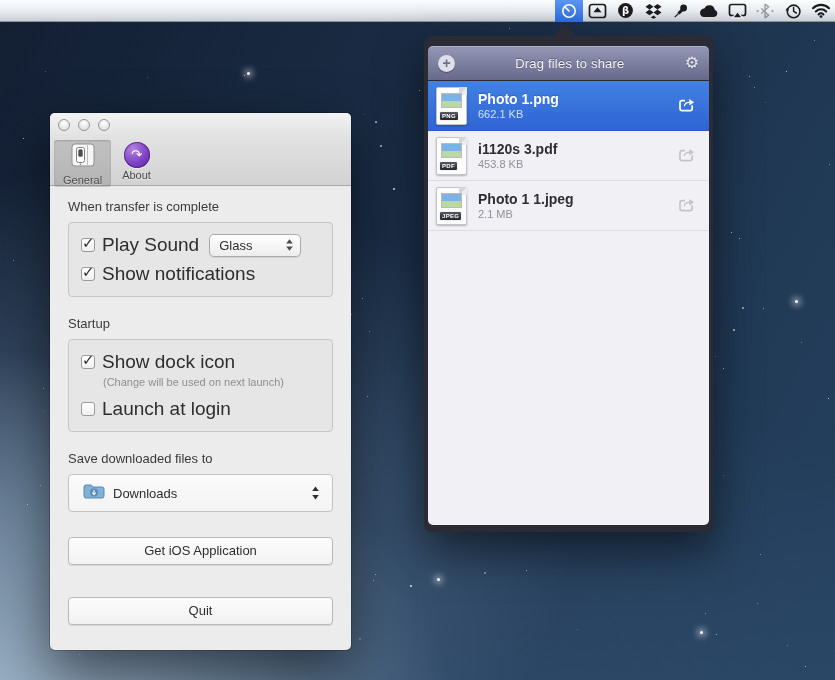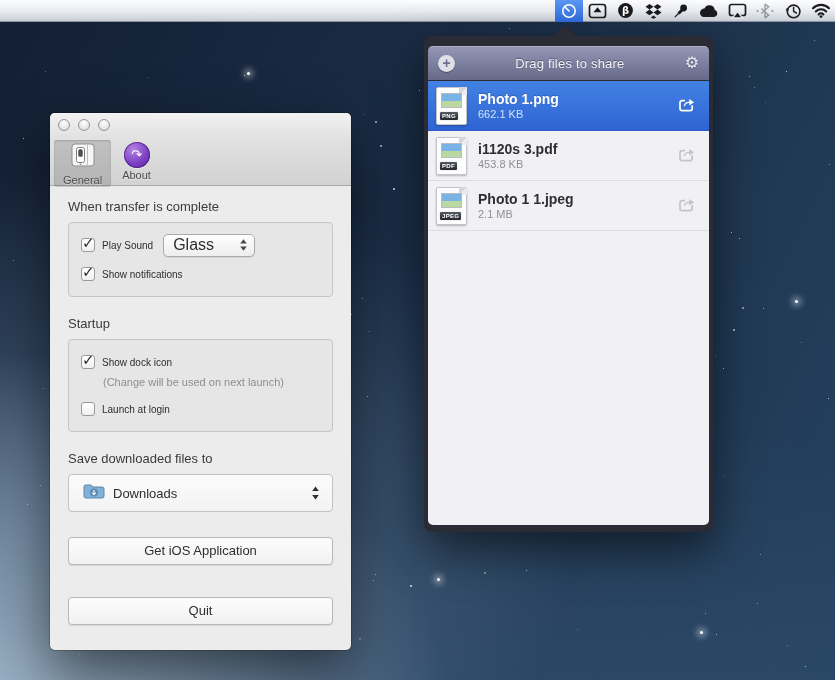--- a/index.html
+++ b/index.html
@@ -138,28 +138,28 @@
     background:#e6e6e6; border:1px solid #c6c6c6; border-radius:4px;
     padding:10px 12px; margin-bottom:19px;
   }
   .cb-row { display:flex; align-items:center; min-height:24px; }
   .checkbox {
     position:relative; width:14px; height:14px; background:linear-gradient(#fff,#f0f0f0);
     border:1px solid #9b9b9b; border-radius:3px; margin-right:7px; flex:0 0 auto;
   }
   .checkbox .mark { display:none; position:absolute; top:-5px; left:0px; font-size:15px; font-weight:bold; color:#2c2c2c; }
   .checkbox.checked .mark { display:block; }
-  .cb-label { font-size:10px; color:#2e2e2e; }
+  .cb-label { font-size:19px; color:#2e2e2e; }
   .popup-sm {
     margin-left:10px; width:92px; height:23px; border:1px solid #ababab; border-radius:5px;
     background:linear-gradient(#ffffff,#ededed);
     box-shadow:0 1px 1px rgba(0,0,0,.08);
     display:flex; align-items:center; padding:0 6px 0 9px;
   }
-  .popup-sm .pv { flex:1; font-size:16px; color:#2e2e2e; }
+  .popup-sm .pv { flex:1; font-size:13px; color:#2e2e2e; }
   .note { font-size:11px; color:#8e8e8e; margin:2px 0 9px 22px; }
   .popup-lg {
     width:100%; height:38px; border:1px solid #c2c2c2; border-radius:4px;
     background:linear-gradient(#fbfbfb,#f3f3f3);
     display:flex; align-items:center; padding:0 12px 0 14px; margin-bottom:25px;
   }
   .popup-lg .pv { flex:1; font-size:13px; color:#2e2e2e; margin-left:8px; }
   .push-btn {
     width:100%; height:28px; border:1px solid #b9b9b9; border-radius:4px;
     background:linear-gradient(#fdfdfd,#f1f1f1);

